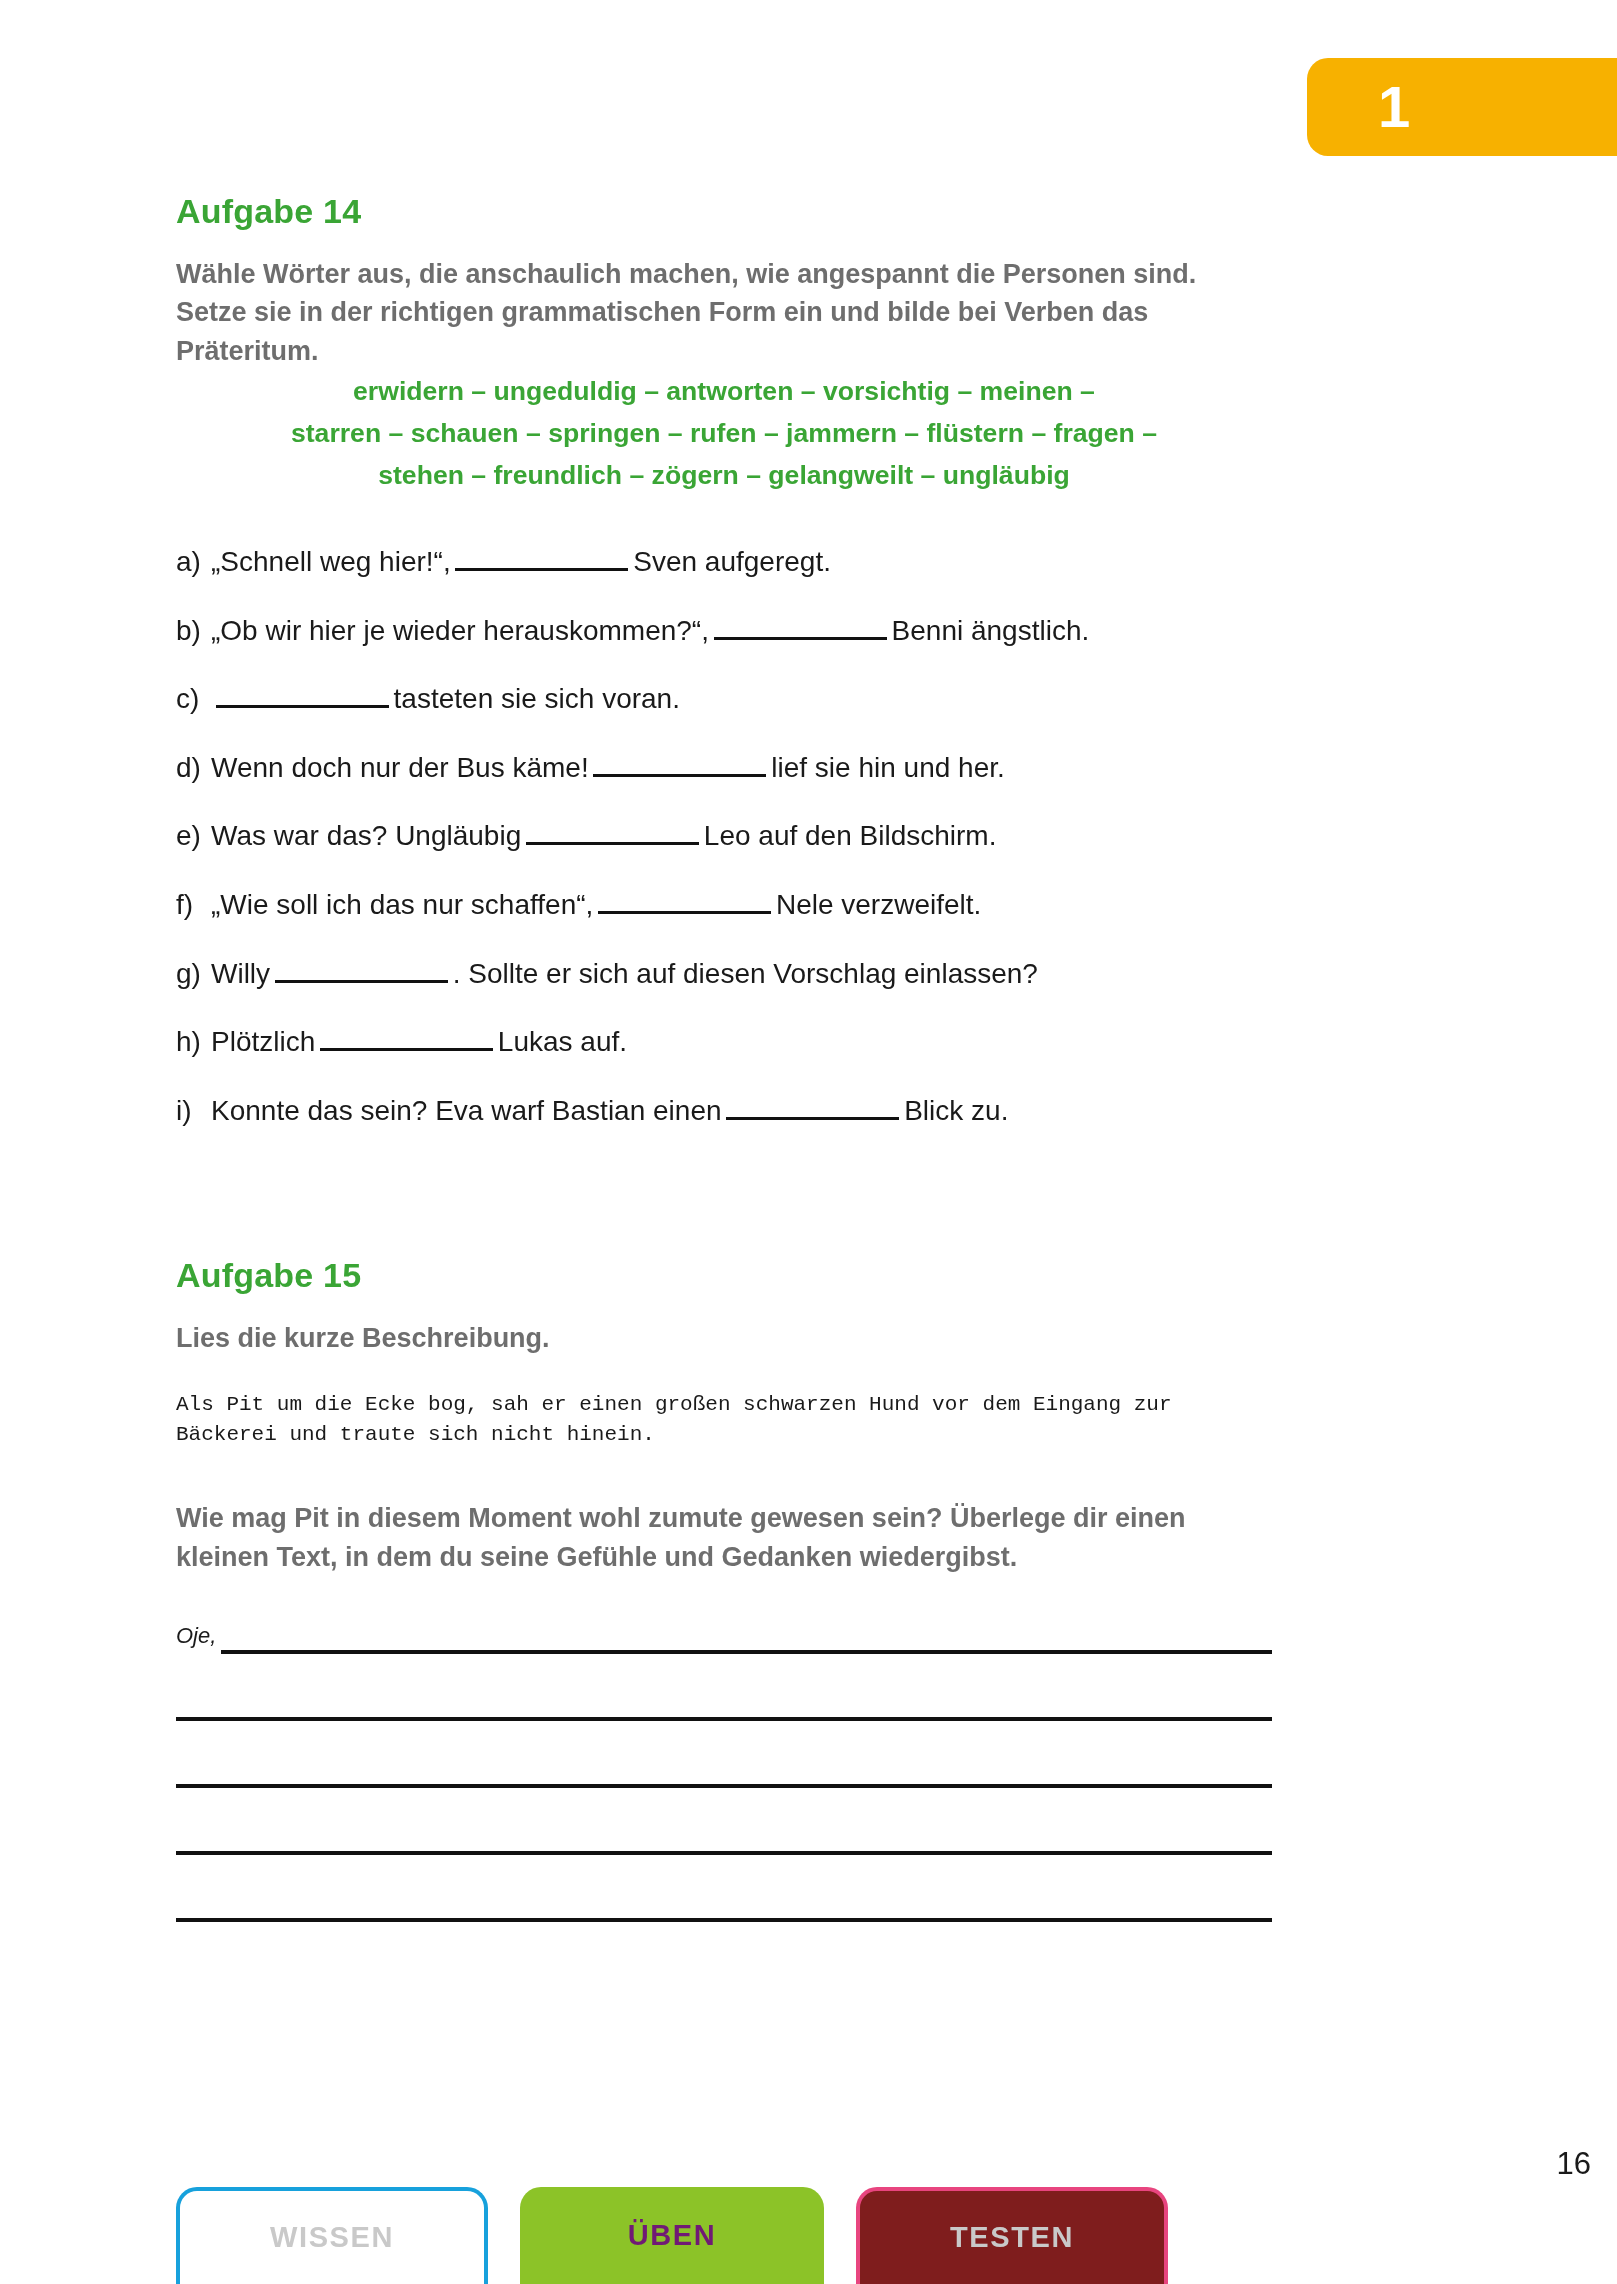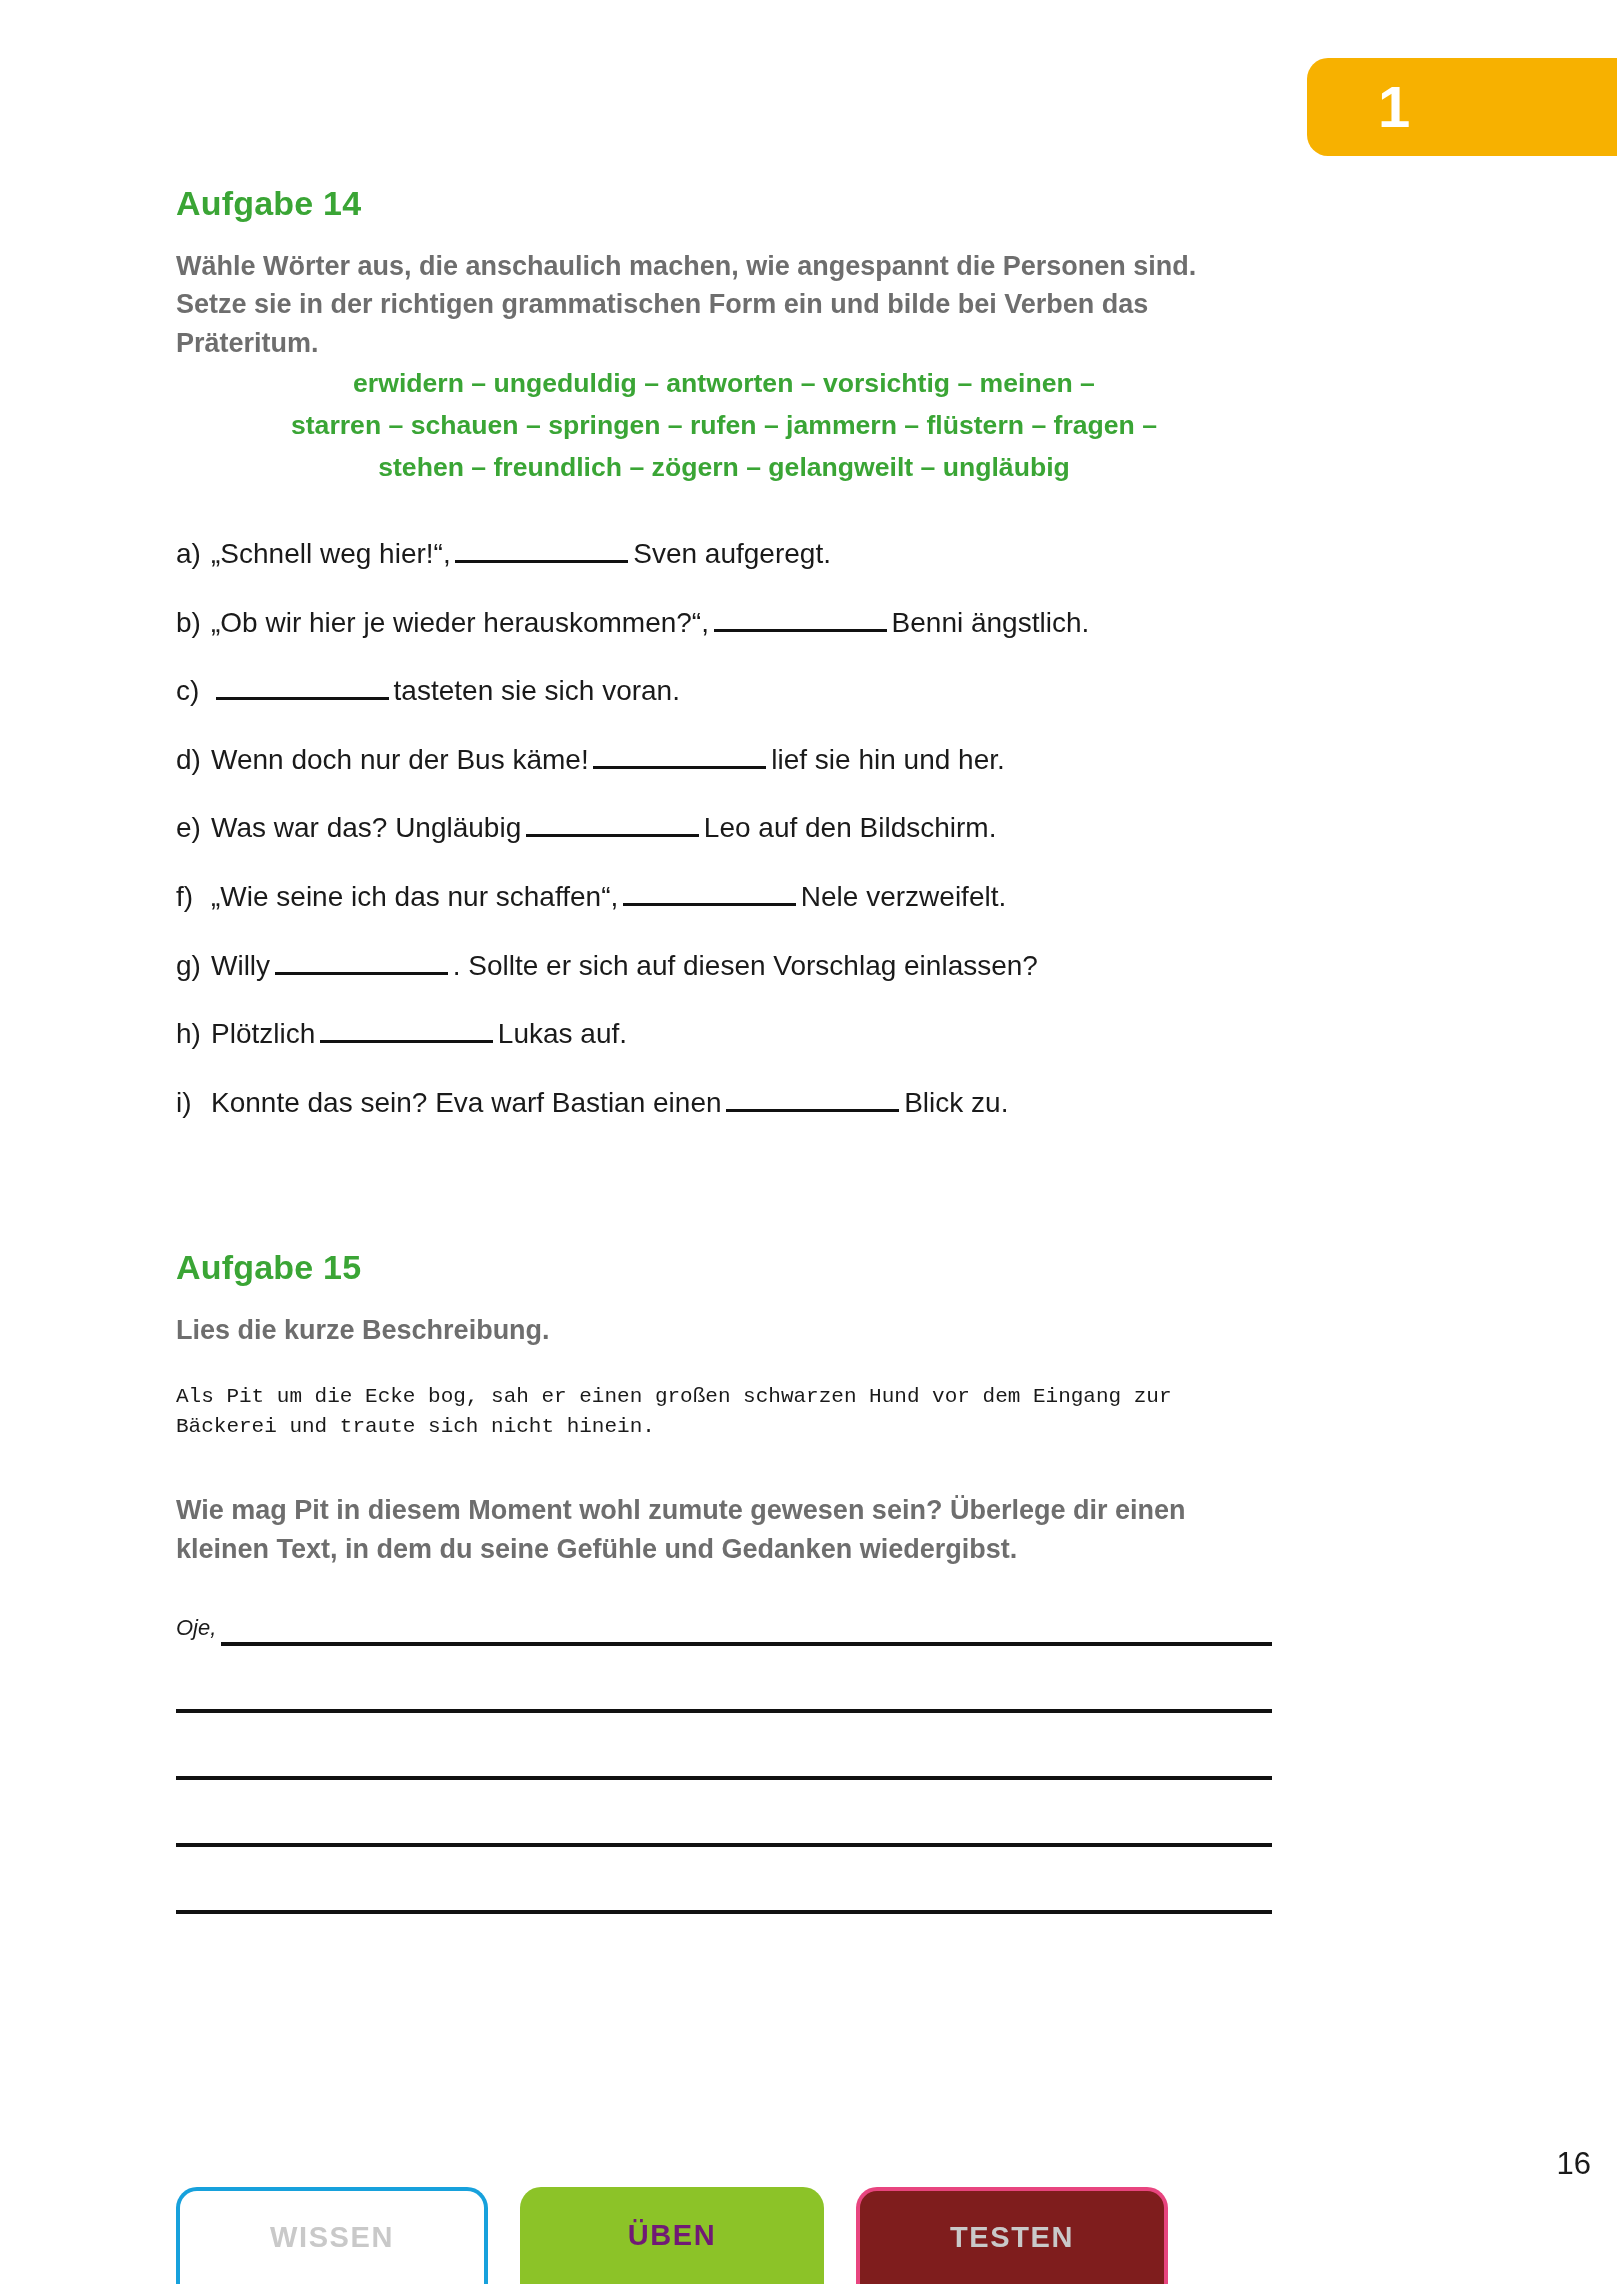--- a/index.html
+++ b/index.html
@@ -38,21 +38,21 @@
     font-size: 58px;
     font-weight: bold;
     line-height: 1;
     letter-spacing: -0.8px;
   }
 
   
   .content {
     position: absolute;
     left: 176px;
-    top: 0;
+    top: 8px;
     width: 1096px;
   }
 
   .task-heading {
     color: #3aa535;
     font-size: 34px;
     font-weight: bold;
     letter-spacing: 0.2px;
   }
   #a14-heading { margin-top: 184px; }
@@ -254,21 +254,21 @@
 
       <div class="item">
         <span class="marker">e)</span>
         <span class="seg">Was war das? Ungläubig</span>
         <span class="blank"></span>
         <span class="seg">Leo auf den Bildschirm.</span>
       </div>
 
       <div class="item">
         <span class="marker">f)</span>
-        <span class="seg">„Wie seine ich das nur schaffen“,</span>
+        <span class="seg">„Wie soll ich das nur schaffen“,</span>
         <span class="blank"></span>
         <span class="seg">Nele verzweifelt.</span>
       </div>
 
       <div class="item">
         <span class="marker">g)</span>
         <span class="seg">Willy</span>
         <span class="blank"></span>
         <span class="seg">. Sollte er sich auf diesen Vorschlag einlassen?</span>
       </div>

